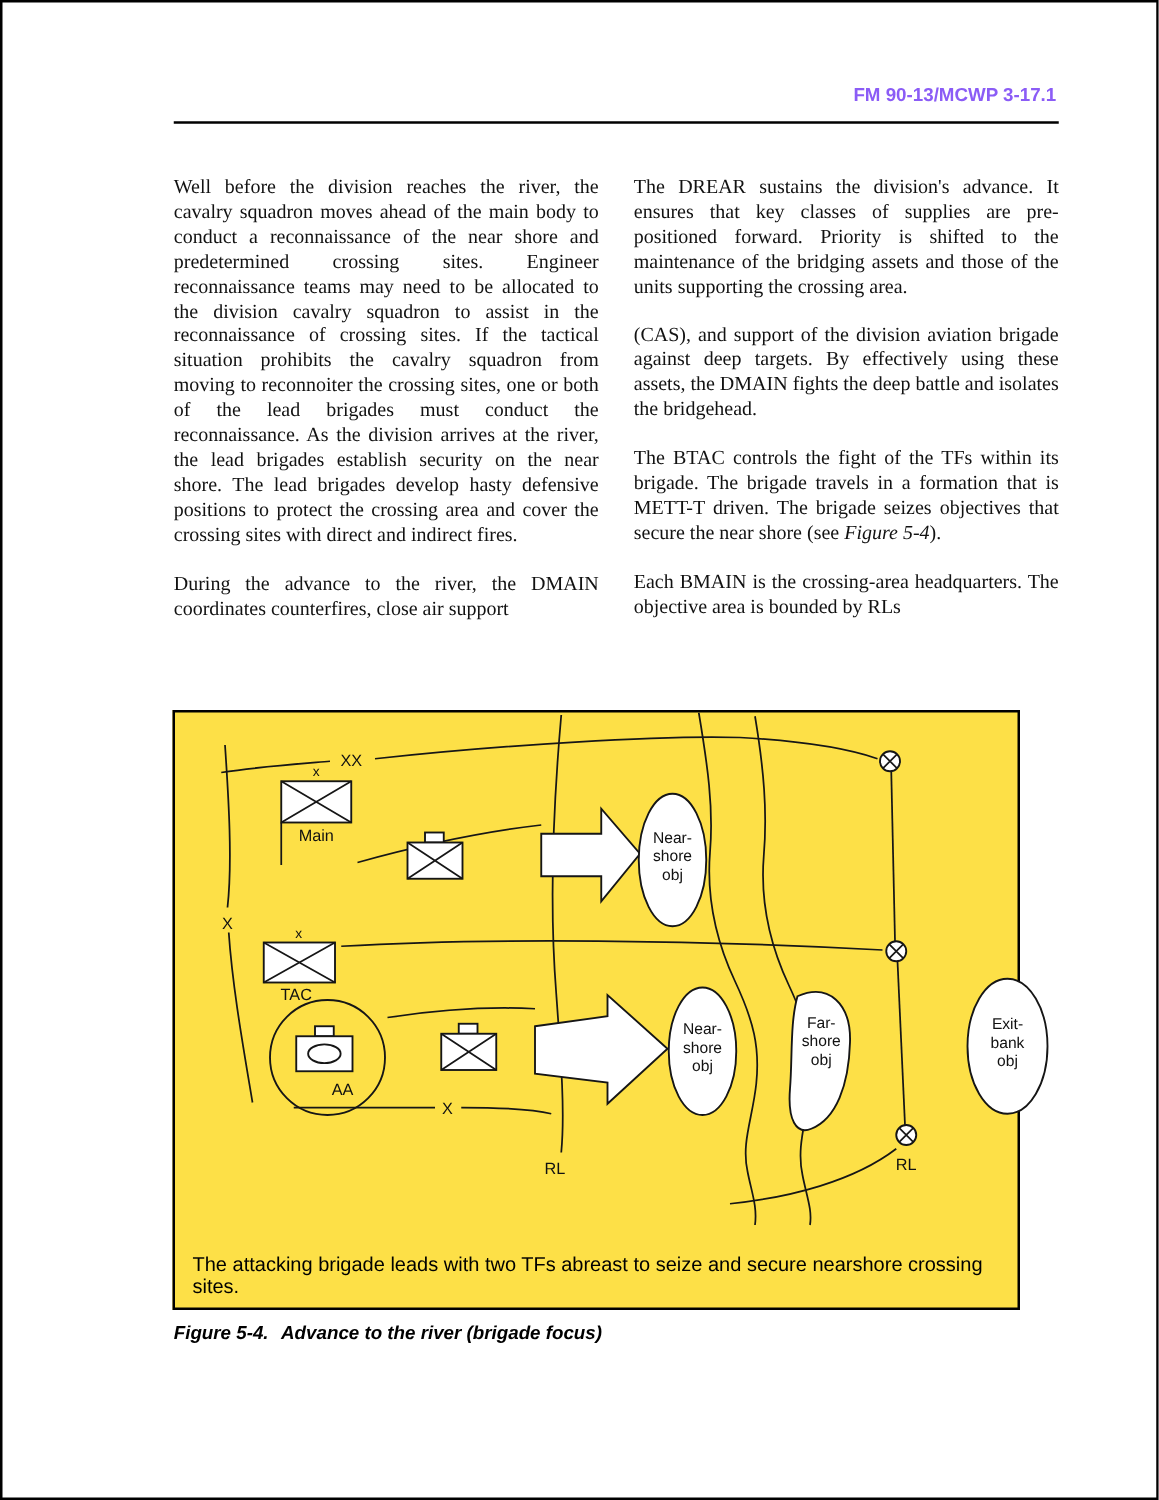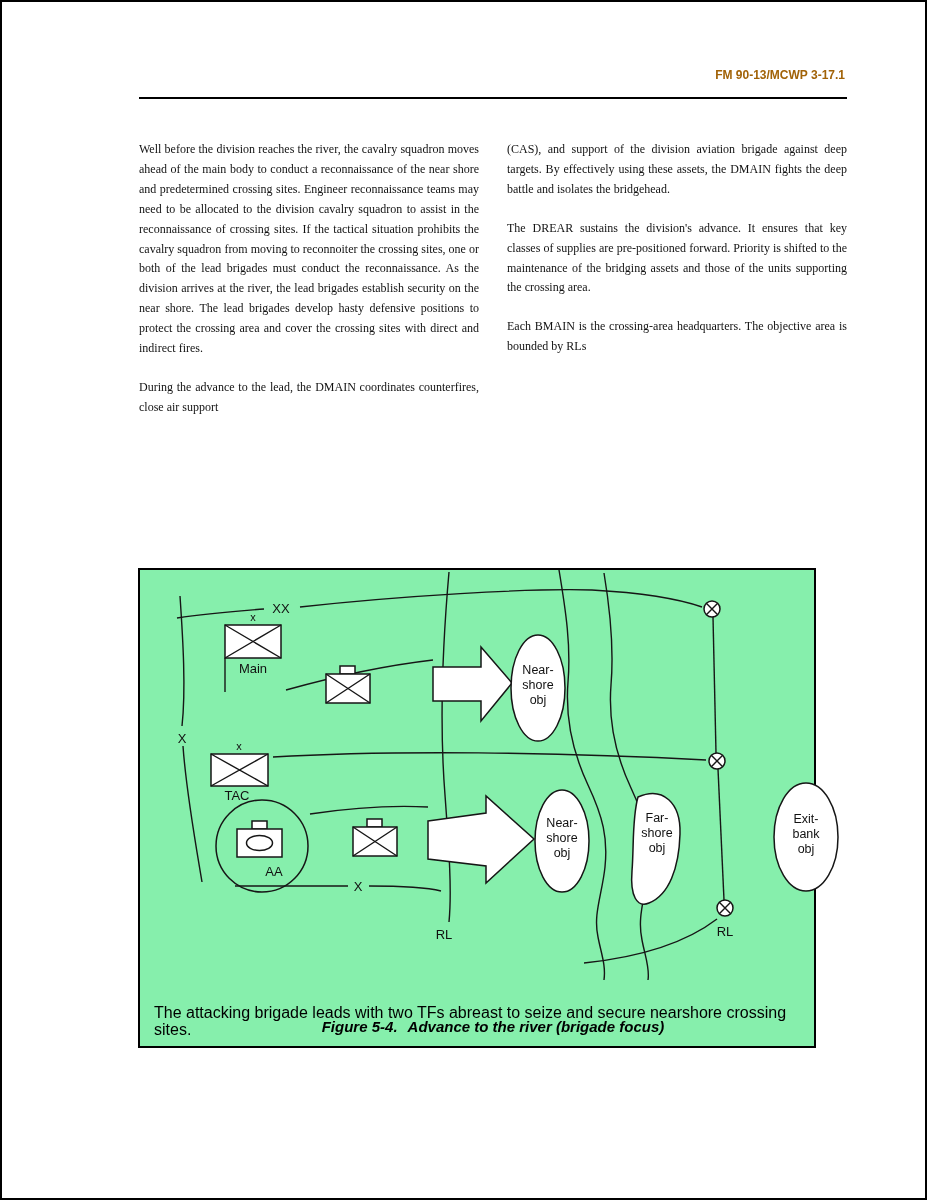--- a/index.html
+++ b/index.html
@@ -13,73 +13,73 @@
     font-family: "Liberation Serif", serif;
     color: #121212;
     overflow: hidden;
   }
   .doc-id {
     position: absolute;
     top: 66px;
     right: 80px;
     font-family: "Liberation Sans", sans-serif;
     font-weight: bold;
-    font-size: 12px;
-    color: #a16207;
+    font-size: 15px;
+    color: #8b5cf6;
   }
   .rule {
     position: absolute;
     top: 95px;
     left: 137px;
     width: 708px;
     height: 2px;
     background: #000;
   }
   .columns {
     position: absolute;
     top: 138px;
     left: 137px;
     width: 708px;
     display: flex;
     gap: 28px;
   }
   .col {
     width: 340px;
-    font-size: 12px;
+    font-size: 16px;
     line-height: 19.9px;
     text-align: justify;
   }
   .col p { margin: 0 0 19px 0; }
   .figure-box {
     position: absolute;
     top: 566px;
     left: 136px;
     width: 678px;
     height: 480px;
     box-sizing: border-box;
     border: 2px solid #000;
-    background: #86efac;
+    background: #fde047;
   }
   .fig-map { position: absolute; top: 0; left: 0; }
   .fig-notes {
     position: absolute;
     left: 14px;
     right: 8px;
     bottom: 8px;
     font-family: "Liberation Sans", sans-serif;
     font-size: 16px;
     line-height: 17px;
     color: #000;
   }
   .caption {
     position: absolute;
-    top: 1016px;
+    top: 1056px;
     left: 137px;
     width: 708px;
-    text-align: center;
+    text-align: left;
     font-family: "Liberation Sans", sans-serif;
     font-weight: bold;
     font-style: italic;
     font-size: 15px;
     color: #000;
   }
   .caption .cap-label { margin-right: 10px; }
   .footer {
     position: absolute;
     top: 1116px;
@@ -106,25 +106,26 @@
 <body>
 
 <div class="page">
 
   <div class="doc-id">FM 90-13/MCWP 3-17.1</div>
   <div class="rule"></div>
 
   <div class="columns">
     <div class="col">
       <p>Well before the division reaches the river, the cavalry squadron moves ahead of the main body to conduct a reconnaissance of the near shore and predetermined crossing sites. Engineer reconnaissance teams may need to be allocated to the division cavalry squadron to assist in the reconnaissance of crossing sites. If the tactical situation prohibits the cavalry squadron from moving to reconnoiter the crossing sites, one or both of the lead brigades must conduct the reconnaissance. As the division arrives at the river, the lead brigades establish security on the near shore. The lead brigades develop hasty defensive positions to protect the crossing area and cover the crossing sites with direct and indirect fires.</p>
-      <p>During the advance to the lead, the DMAIN coordinates counterfires, close air support</p>
+      <p>During the advance to the river, the DMAIN coordinates counterfires, close air support</p>
     </div>
     <div class="col">
+      <p>The DREAR sustains the division's advance. It ensures that key classes of supplies are pre-positioned forward. Priority is shifted to the maintenance of the bridging assets and those of the units supporting the crossing area.</p>
       <p>(CAS), and support of the division aviation brigade against deep targets. By effectively using these assets, the DMAIN fights the deep battle and isolates the bridgehead.</p>
-      <p>The DREAR sustains the division's advance. It ensures that key classes of supplies are pre-positioned forward. Priority is shifted to the maintenance of the bridging assets and those of the units supporting the crossing area.</p>
+      <p><span>The BTAC controls the fight of the TFs within its brigade. The brigade travels in a formation that is METT-T driven. The brigade seizes objectives that secure the near shore (see </span><i>Figure 5-4</i><span>).</span></p>
       <p>Each BMAIN is the crossing-area headquarters. The objective area is bounded by RLs</p>
     </div>
   </div>
 
   <div class="figure-box">
     <svg class="fig-map" width="706" height="412" viewBox="0 0 706 412">
 
       <path class="ln" d="M 40,26 C 43,70 46,120 42,156"></path>
       <path class="ln" d="M 43,176 C 46,220 55,270 62,312"></path>
 

